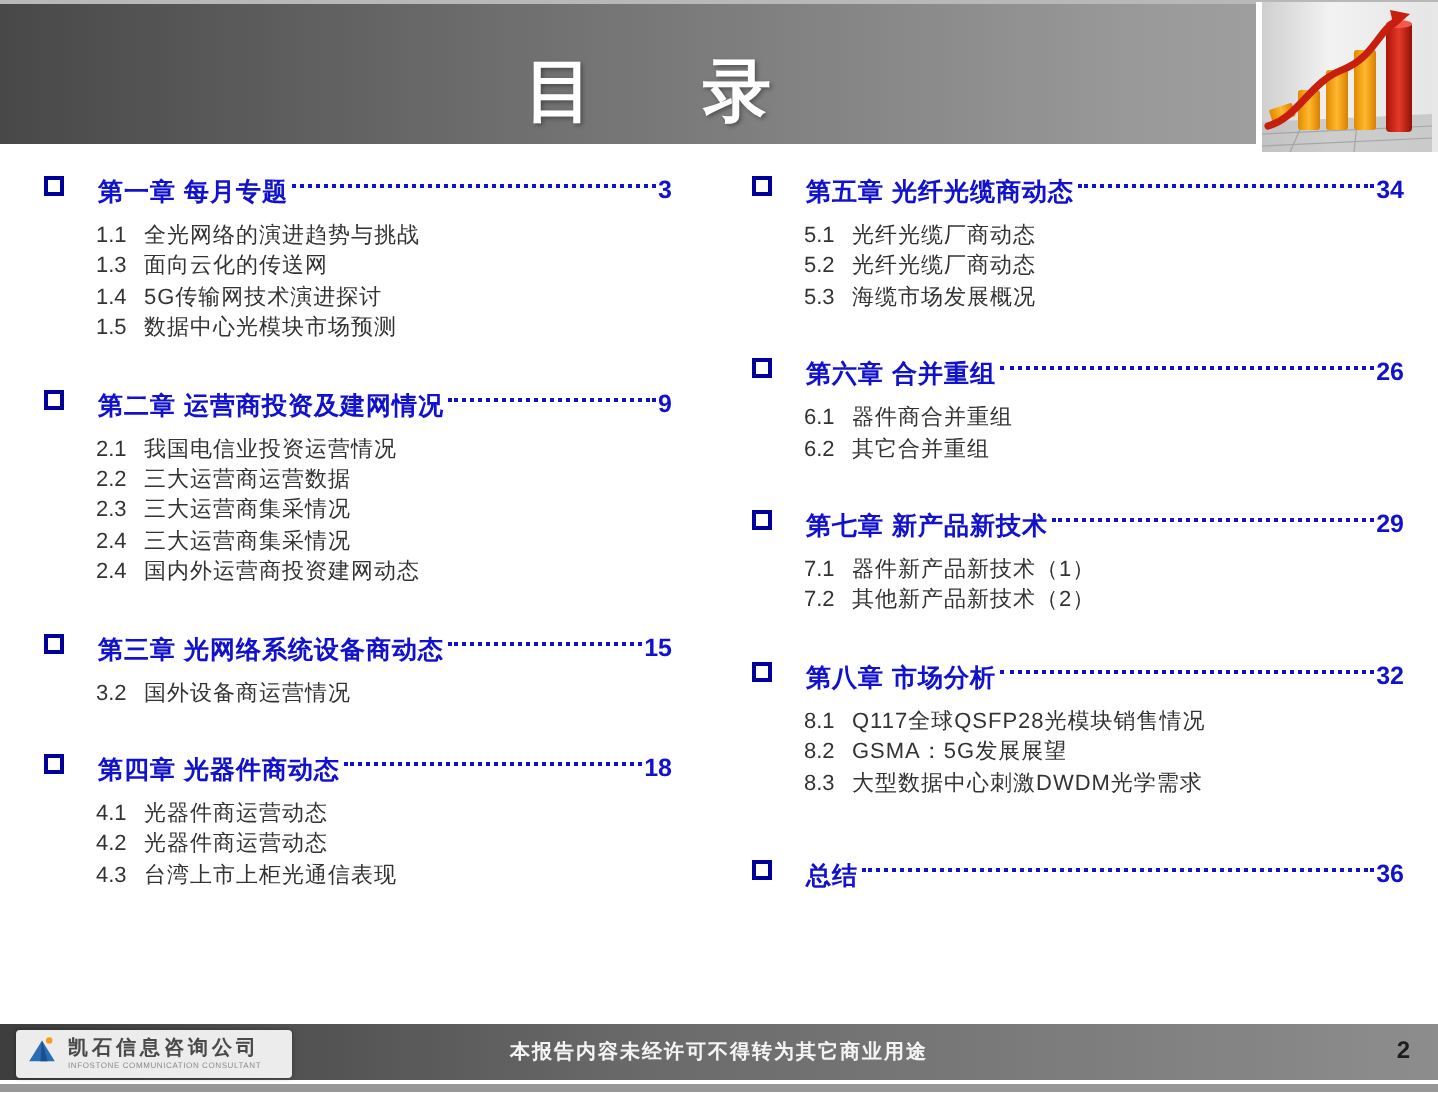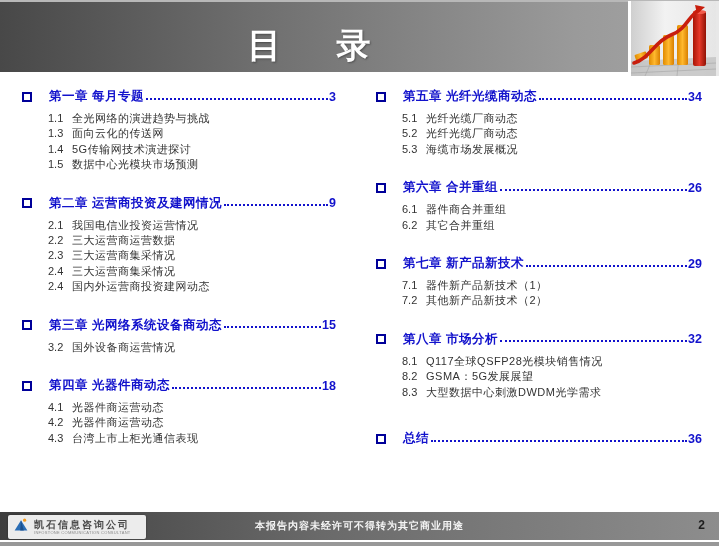--- a/index.html
+++ b/index.html
@@ -13,37 +13,37 @@
     background:#ffffff;
     font-family:"Liberation Sans","DejaVu Sans",sans-serif;
   }
   
   .top-line{position:absolute;top:0;left:0;width:719px;height:2px;background:#b8b8b8;}
   .header-band{
     position:absolute;top:2px;left:0;width:719px;height:70px;
     background:linear-gradient(to right,#484848 0%,#6e6e6e 35%,#9a9a9a 80%,#a5a5a5 100%);
   }
   .header-title{
-    position:absolute;top:21px;left:0;width:630px;text-align:center;
+    position:absolute;top:21px;left:15px;width:630px;text-align:center;
     color:#ffffff;font-size:34px;font-weight:bold;letter-spacing:12px;
     text-shadow:1px 1px 2px rgba(0,0,0,0.35);
     white-space:pre;
   }
   .chart-img{
     position:absolute;top:1px;right:0;width:88px;height:75px;
     border-left:3px solid #ffffff;background:#e8e8e8;
   }
   .chart-img svg{display:block;}
   
   .col{position:absolute;top:88px;}
   #col-left{left:14px;width:322px;}
   #col-right{left:368px;width:334px;}
   .chapter{margin-bottom:22px;}
   #col-right .chapter:last-child{margin-top:30px;}
-  .title-row{display:flex;align-items:center;font-weight:bold;font-size:12.5px;color:var(--blue);}
+  .title-row{display:flex;font-weight:bold;font-size:12.5px;color:var(--blue);}
   .bullet{width:6px;height:6px;border:2px solid var(--bullet-blue);margin:0 17px 0 8px;flex:none;}
   .ct{white-space:nowrap;letter-spacing:0.5px;}
   .leader{flex:1 1 auto;height:0;border-bottom:2px dotted var(--blue);margin:4px 1px 0 2px;}
   .pg{white-space:nowrap;}
   .subs{margin:6px 0 0 34px;}
   .sub{display:flex;font-size:11px;color:var(--item-gray);line-height:15.4px;}
   .sn{width:24px;flex:none;}
   .st{flex:1;letter-spacing:0.5px;}
   
   .footer-bar{

